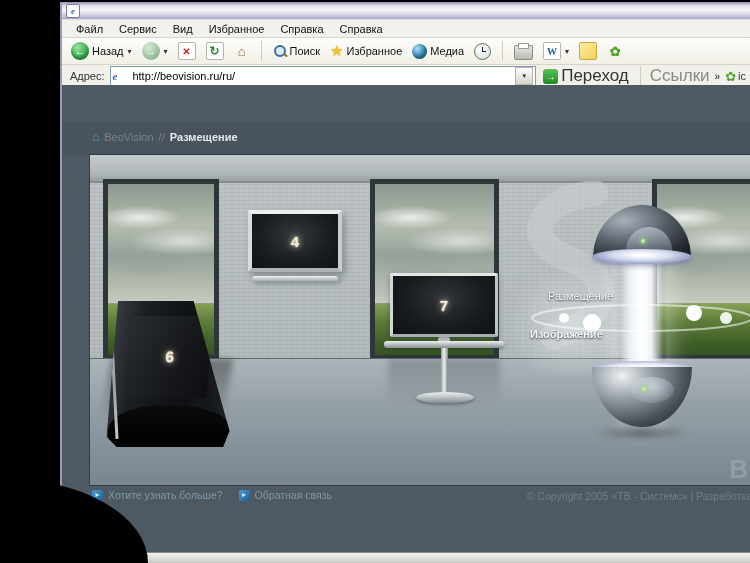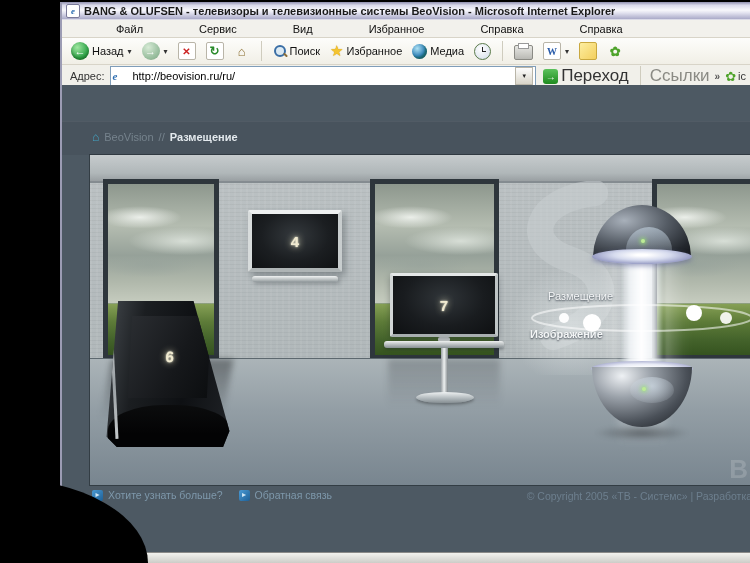--- a/index.html
+++ b/index.html
@@ -10,21 +10,21 @@
   
   .win{position:absolute;left:62px;top:2px;width:688px;height:550px;background:#ece9d8;
        box-shadow:-2px 0 0 #9c9cb4;}
   .titlebar{height:18px;display:flex;align-items:center;gap:4px;padding:0 4px;
      background:linear-gradient(180deg,#8f8fae 0%,#d9d9ea 18%,#f7f7fb 45%,#e3e3f0 60%,#aeaecb 92%,#f2f2f6 100%);}
   .titlebar .doc-ico{width:12px;height:12px;background:#fff;border:1px solid #7a7a9a;border-radius:2px;
      display:flex;align-items:center;justify-content:center;font:italic bold 9px "Liberation Serif",serif;color:#2a6cb0;}
   .titlebar .t{font-size:11px;font-weight:bold;color:#1a1a1a;white-space:nowrap;overflow:hidden;}
 
   .menubar{height:17px;display:flex;align-items:center;background:#f2f1ec;border-bottom:1px solid #d8d4c8;padding-left:6px;}
-  .menubar span{font-size:11px;color:#111;padding:1px 8px;cursor:default;margin-left:40px;}
+  .menubar span{font-size:11px;color:#111;padding:1px 8px;cursor:default;}
 
   .toolbar{height:26px;display:flex;align-items:center;background:linear-gradient(180deg,#fdfdfb,#f1efe6);
      border-bottom:1px solid #d8d4c8;padding:0 6px;gap:4px;}
   .tbtn{display:flex;align-items:center;gap:3px;padding:1px 3px;border-radius:3px;}
   .tbtn .lbl{font-size:11px;color:#111;white-space:nowrap;}
   .caret{font-size:8px;color:#333;margin-left:1px;}
   .circ{width:18px;height:18px;border-radius:50%;display:flex;align-items:center;justify-content:center;
         color:#fff;font-size:11px;font-weight:bold;}
   .back-c{background:radial-gradient(circle at 35% 30%,#9fe6a0,#35a84e 60%,#1d7a33);box-shadow:inset 0 -2px 3px rgba(0,60,0,.4);}
   .fwd-c{background:radial-gradient(circle at 35% 30%,#cfe8cf,#86b48e 60%,#5f8f68);opacity:.8;}
@@ -186,21 +186,20 @@
      border-top-right-radius:100% 100%;}
 </style>
 </head>
 <body>
 
 <div class="stage">
   <div class="win">
 
     <div class="titlebar">
       <span class="doc-ico">e</span>
-      <span class="t">BANG &amp; OLUFSEN - телевизоры и телевизионные системы BeoVision - Microsoft Internet Explorer</span>
     </div>
 
     <div class="menubar">
       <span>Файл</span>
       <span>Сервис</span>
       <span>Вид</span>
       <span>Избранное</span>
       <span>Справка</span>
       <span>Справка</span>
     </div>

